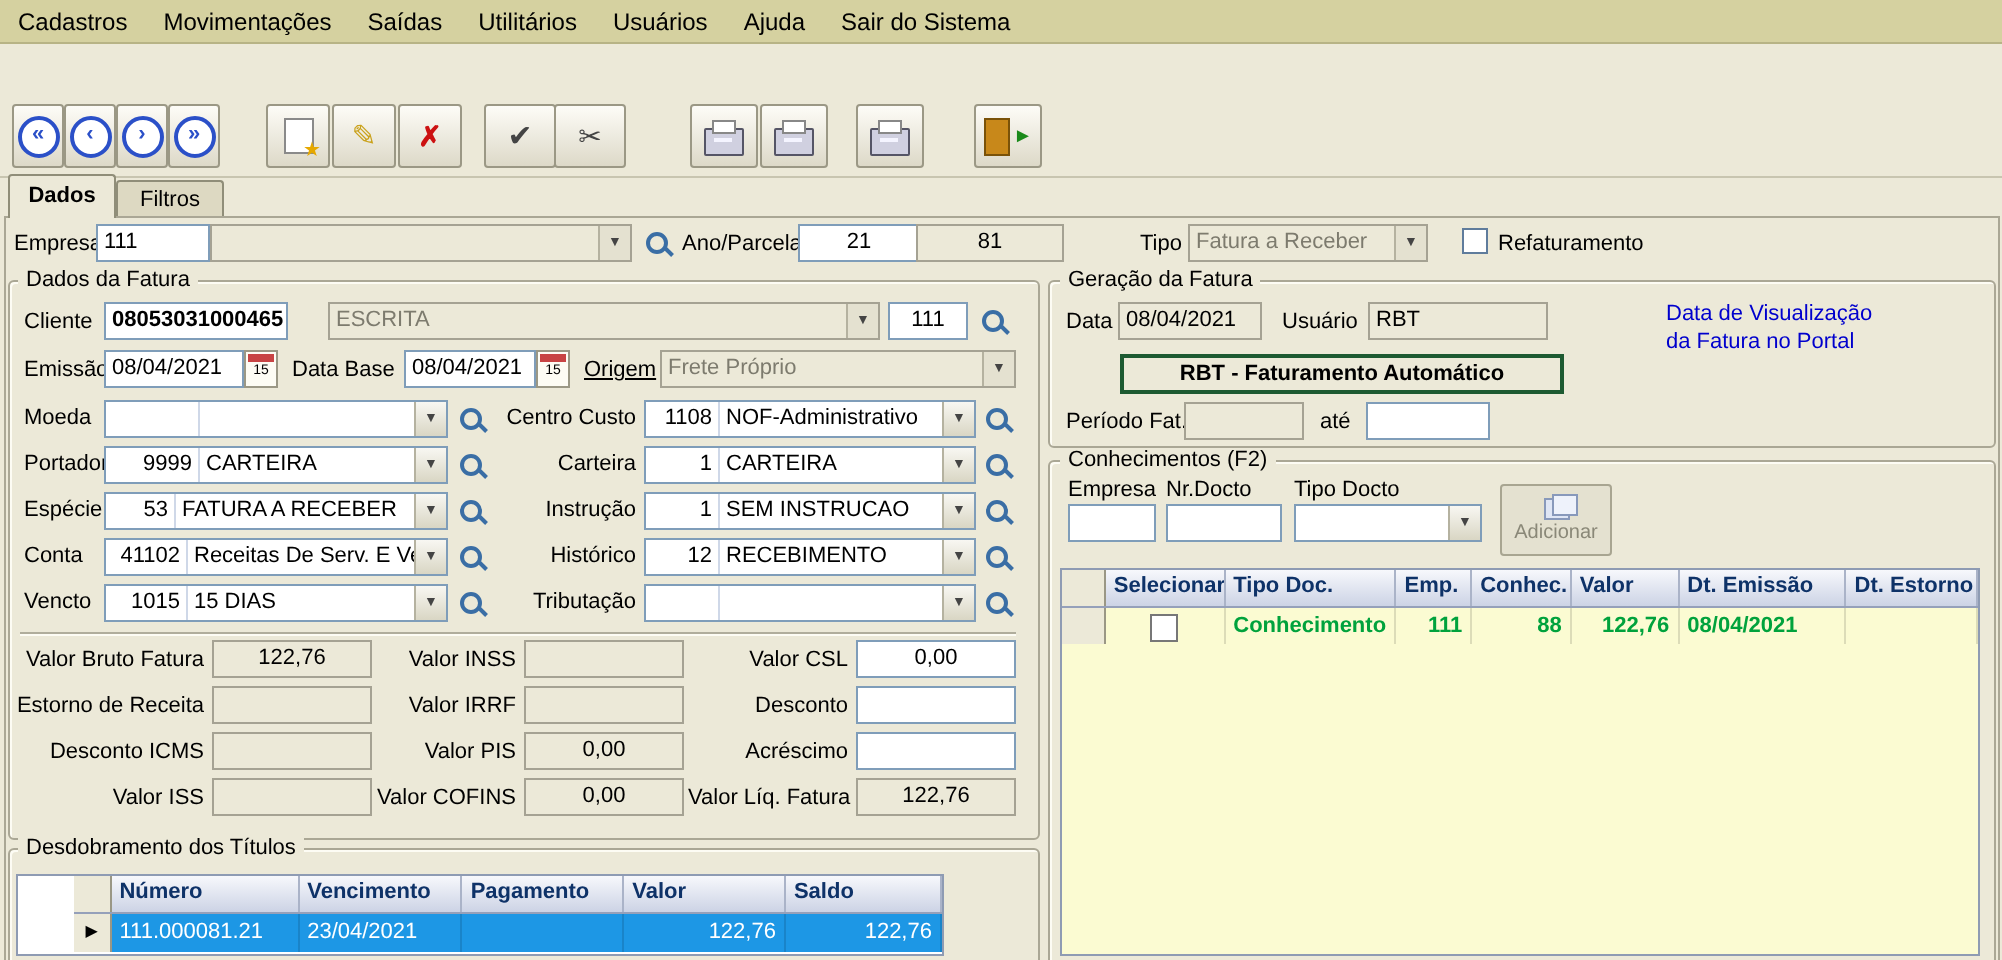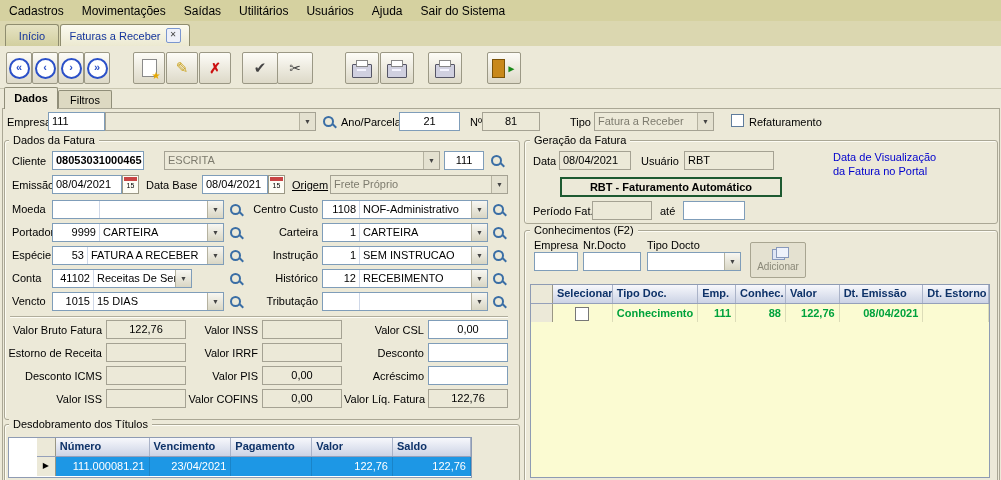--- a/index.html
+++ b/index.html
@@ -71,21 +71,21 @@
   .group{position:absolute;border:1px solid #aaa795;border-radius:3px;box-shadow:inset 1px 1px 0 #fdfcf4;}
   .legend{position:absolute;background:#ece9d8;padding:0 4px;z-index:3;white-space:nowrap;}
   .etch{position:absolute;height:0;border-top:1px solid #b0ad9c;border-bottom:1px solid #fdfcf4;}
 
   
   .grid{position:absolute;border:1px solid #8e9bb3;box-sizing:border-box;background:#fff;overflow:hidden;}
   .ghead{display:flex;background:linear-gradient(#f7f8fc,#ccd3e5);border-bottom:1px solid #95a0ba;
          color:#0e3268;font-weight:bold;height:18px;line-height:17px;}
   .ghead .gc{border-right:1px solid #aab3c8;padding:0 4px;box-sizing:border-box;overflow:hidden;white-space:nowrap;}
   .grow{display:flex;height:19px;line-height:18px;}
-  .grow .gc{border-right:1px solid rgba(0,0,0,0.12);padding:0 4px;box-sizing:border-box;overflow:hidden;white-space:nowrap;text-align:right;}
+  .grow .gc{border-right:1px solid rgba(0,0,0,0.12);padding:0 4px;box-sizing:border-box;overflow:hidden;white-space:nowrap;}
   .gc.marker{background:#ece9d8;border-right:1px solid #9a9785;text-align:center;padding:0;}
   .sel{background:#1d97e5;color:#fff;}
   .rightal{text-align:right;}
   .greenrow{color:#00a23c;font-weight:bold;background:#fbfbd2;}
   .gridbody-yellow{position:absolute;left:0;right:0;bottom:0;background:#fbfbd2;}
 
   .badge{position:absolute;border:2px solid #1d5a31;text-align:center;font-weight:bold;
          line-height:16px;box-sizing:border-box;}
   .bluenote{position:absolute;color:#0000cd;line-height:14px;white-space:nowrap;}
   .adicionar{position:absolute;width:54px;height:34px;border:1px solid #a8a591;background:#e4e1d0;
@@ -102,29 +102,20 @@
   <div class="menubar">
     <span class="menu-item">Cadastros</span>
     <span class="menu-item">Movimentações</span>
     <span class="menu-item">Saídas</span>
     <span class="menu-item">Utilitários</span>
     <span class="menu-item">Usuários</span>
     <span class="menu-item">Ajuda</span>
     <span class="menu-item">Sair do Sistema</span>
   </div>
 
-  <div class="tabstrip">
-    <div class="tab inactive" style="left:5px;width:52px;">
-      <span>Início</span>
-    </div>
-    <div class="tab active" style="left:60px;width:128px;">
-      <span>Faturas a Receber</span>
-      <span class="tabclose">✕</span>
-    </div>
-  </div>
 
   <div class="toolbar">
     <div class="tbtn" style="left:6px;width:24px;">
         <span class="ring">«</span>
       </div>
     <div class="tbtn" style="left:32px;width:24px;">
         <span class="ring">‹</span>
       </div>
     <div class="tbtn" style="left:58px;width:24px;">
         <span class="ring">›</span>
@@ -174,21 +165,21 @@
   <span class="lbl" style="left:7px;top:116px;">Empresa</span>
   <div class="fld" style="left:48px;top:112px;width:57px;">111</div>
   <div class="combo gray graytext" style="left:105px;top:112px;width:211px;">
     <span class="txt"></span>
     <span class="dd">▼</span>
   </div>
   <span class="mag" style="left:321px;top:114px;"></span>
   <span class="lbl" style="left:341px;top:116px;">Ano/Parcela</span>
   <div class="fld num" style="left:399px;top:112px;width:61px;">21</div>
   <span class="lbl" style="left:470px;top:116px;">Nº</span>
-  <div class="fld gray num" style="left:482px;top:112px;width:58px;">81</div>
+  <div class="fld gray num" style="left:458px;top:112px;width:74px;">81</div>
   <span class="lbl" style="left:570px;top:116px;">Tipo</span>
   <div class="combo gray graytext" style="left:594px;top:112px;width:120px;">
     <span class="txt">Fatura a Receber</span>
     <span class="dd">▼</span>
   </div>
   <span class="cb" style="left:731px;top:114px;"></span>
   <span class="lbl" style="left:749px;top:116px;">Refaturamento</span>
 
   <div class="group" style="left:4px;top:140px;width:514px;height:278px;"></div>
   <span class="legend" style="left:9px;top:134px;">Dados da Fatura</span>
@@ -253,21 +244,21 @@
   <span class="mag" style="left:228px;top:248px;"></span>
   <span class="lbl r" style="left:236px;top:249px;width:82px;">Instrução</span>
   <div class="combo" style="left:322px;top:246px;width:166px;">
     <span class="code" style="width:30px;">1</span>
     <span class="txt">SEM INSTRUCAO</span>
     <span class="dd">▼</span>
   </div>
   <span class="mag" style="left:491px;top:248px;"></span>
 
   <span class="lbl" style="left:12px;top:272px;">Conta</span>
-  <div class="combo" style="left:52px;top:269px;width:140px;">
+  <div class="combo" style="left:52px;top:269px;width:172px;">
     <span class="code" style="width:34px;">41102</span>
     <span class="txt">Receitas De Serv. E Ve</span>
     <span class="dd">▼</span>
   </div>
   <span class="mag" style="left:228px;top:271px;"></span>
   <span class="lbl r" style="left:236px;top:272px;width:82px;">Histórico</span>
   <div class="combo" style="left:322px;top:269px;width:166px;">
     <span class="code" style="width:30px;">12</span>
     <span class="txt">RECEBIMENTO</span>
     <span class="dd">▼</span>

